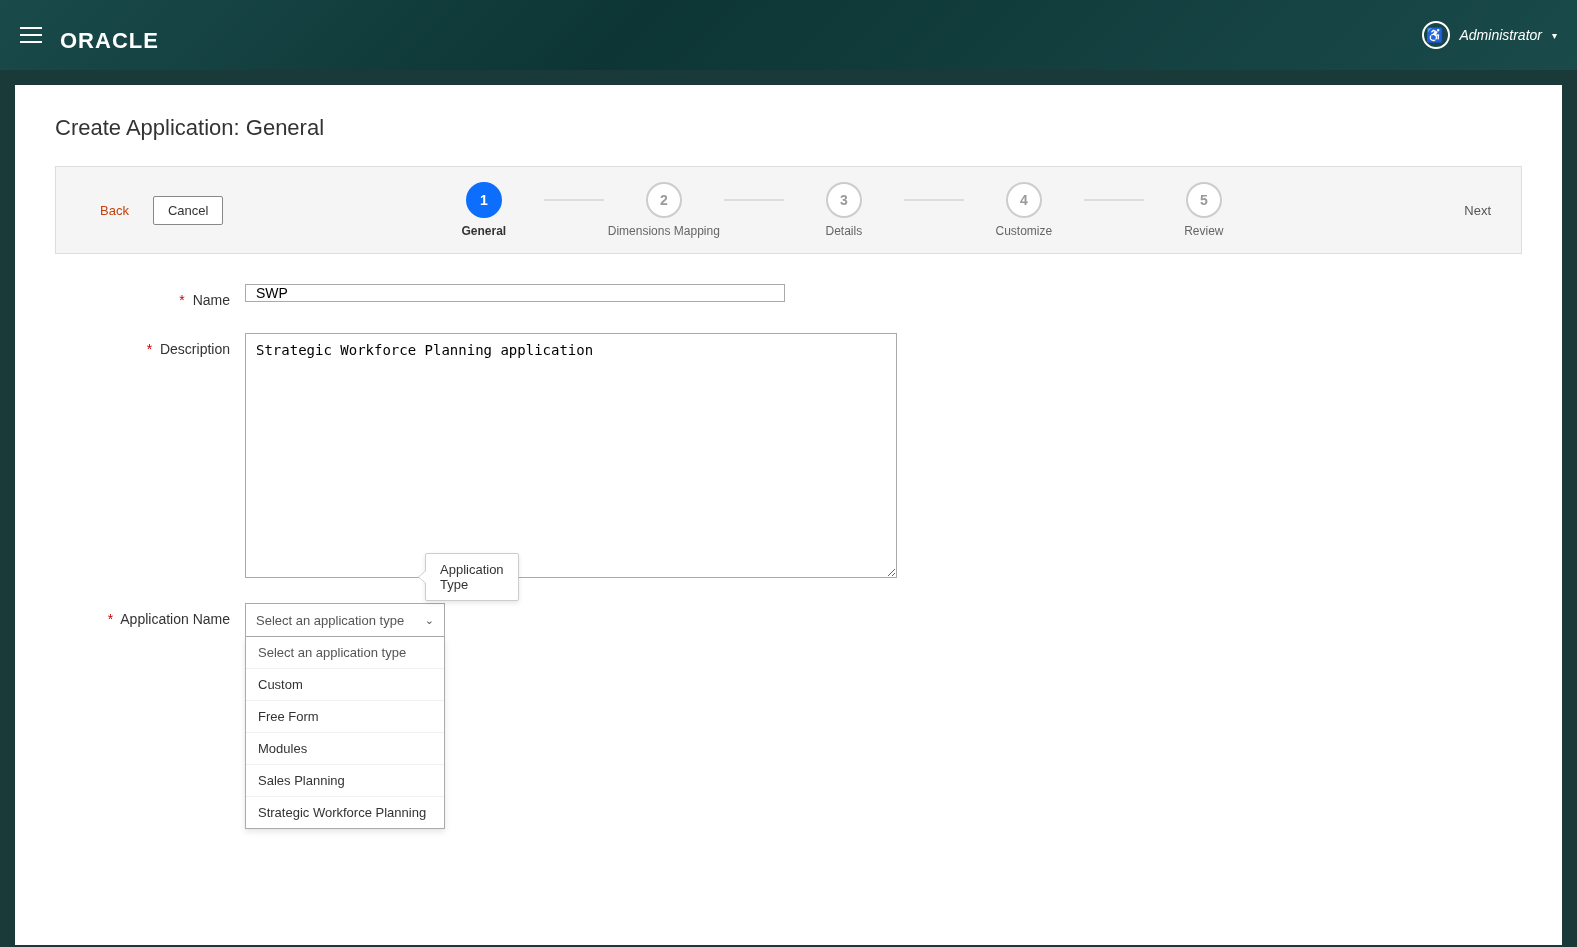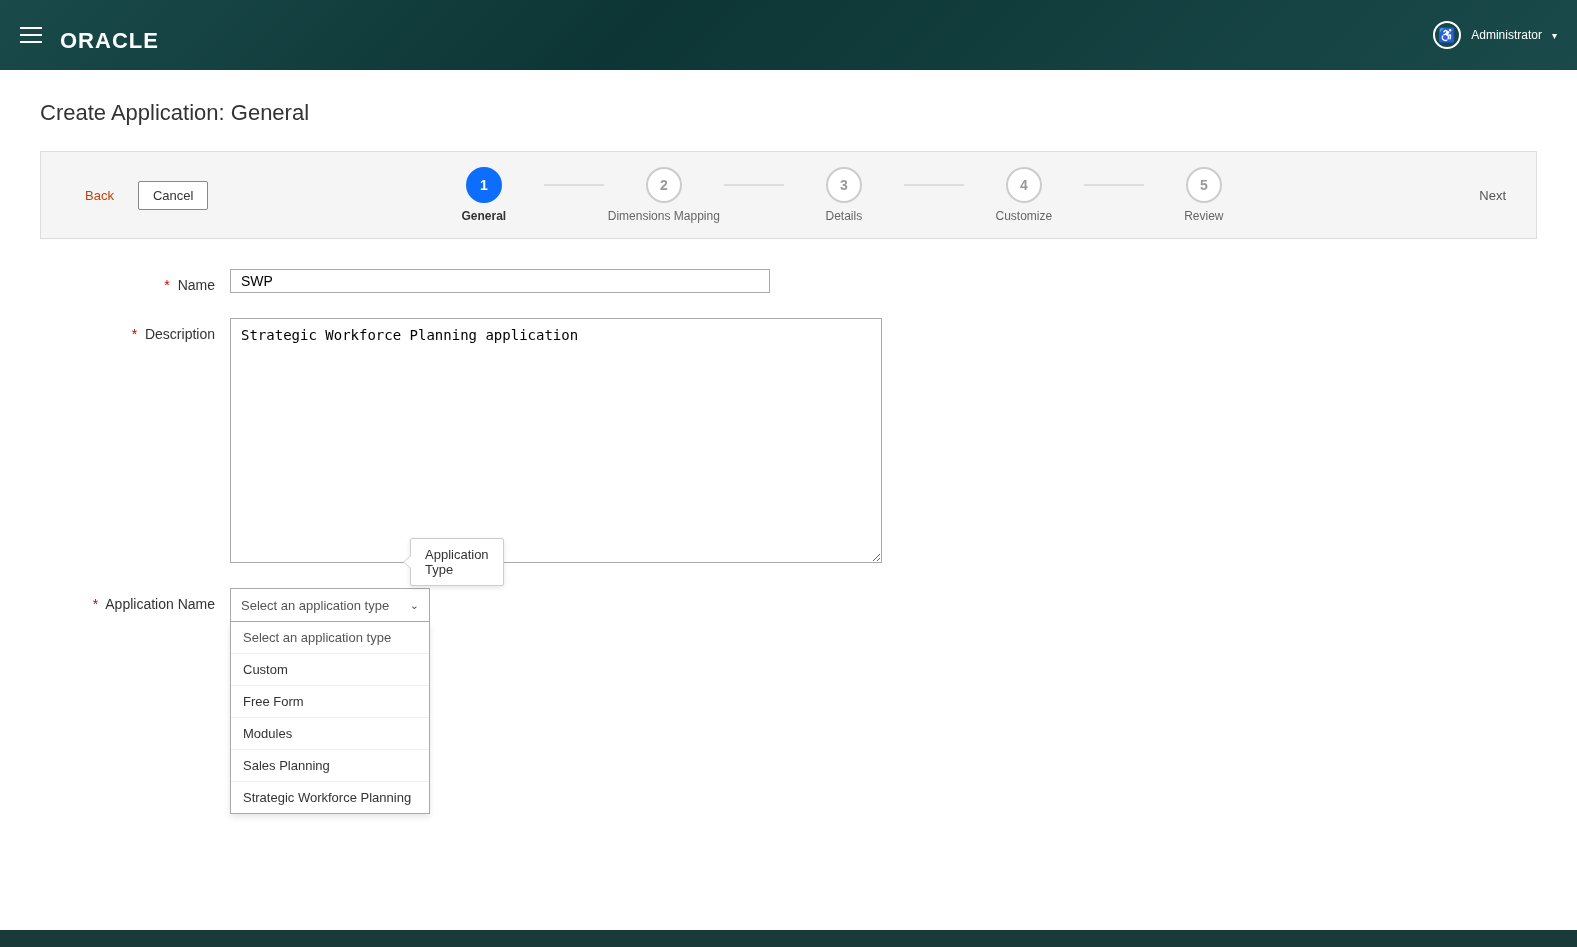--- a/index.html
+++ b/index.html
@@ -53,31 +53,33 @@
       width: 28px;
       height: 28px;
       border-radius: 50%;
       border: 2px solid white;
       display: flex;
       align-items: center;
       justify-content: center;
       font-size: 14px;
     }
     .admin-label {
-      font-size: 12px;
+      font-size: 14px;
       color: white;
+      font-style: italic;
     }
     .dropdown-arrow {
       font-size: 10px;
       color: white;
     }
 
     
     .main-content {
       background: #e8e8e8;
+      margin: 15px;
       border-radius: 8px;
       min-height: 860px;
     }
     .page-container {
       background: white;
       margin: 0;
       padding: 30px 40px;
       min-height: 860px;
       position: relative;
     }
@@ -192,21 +194,21 @@
       font-size: 14px;
       color: #333;
       flex-shrink: 0;
     }
     .required-star {
       color: #c00;
       margin-right: 4px;
     }
     .form-control-name {
       width: 540px;
-      height: 24px;
+      height: 18px;
       border: 1px solid #aaa;
       padding: 6px 10px;
       font-size: 14px;
       outline: none;
     }
     .form-control-desc {
       width: 652px;
       height: 245px;
       border: 1px solid #aaa;
       padding: 8px 10px;

